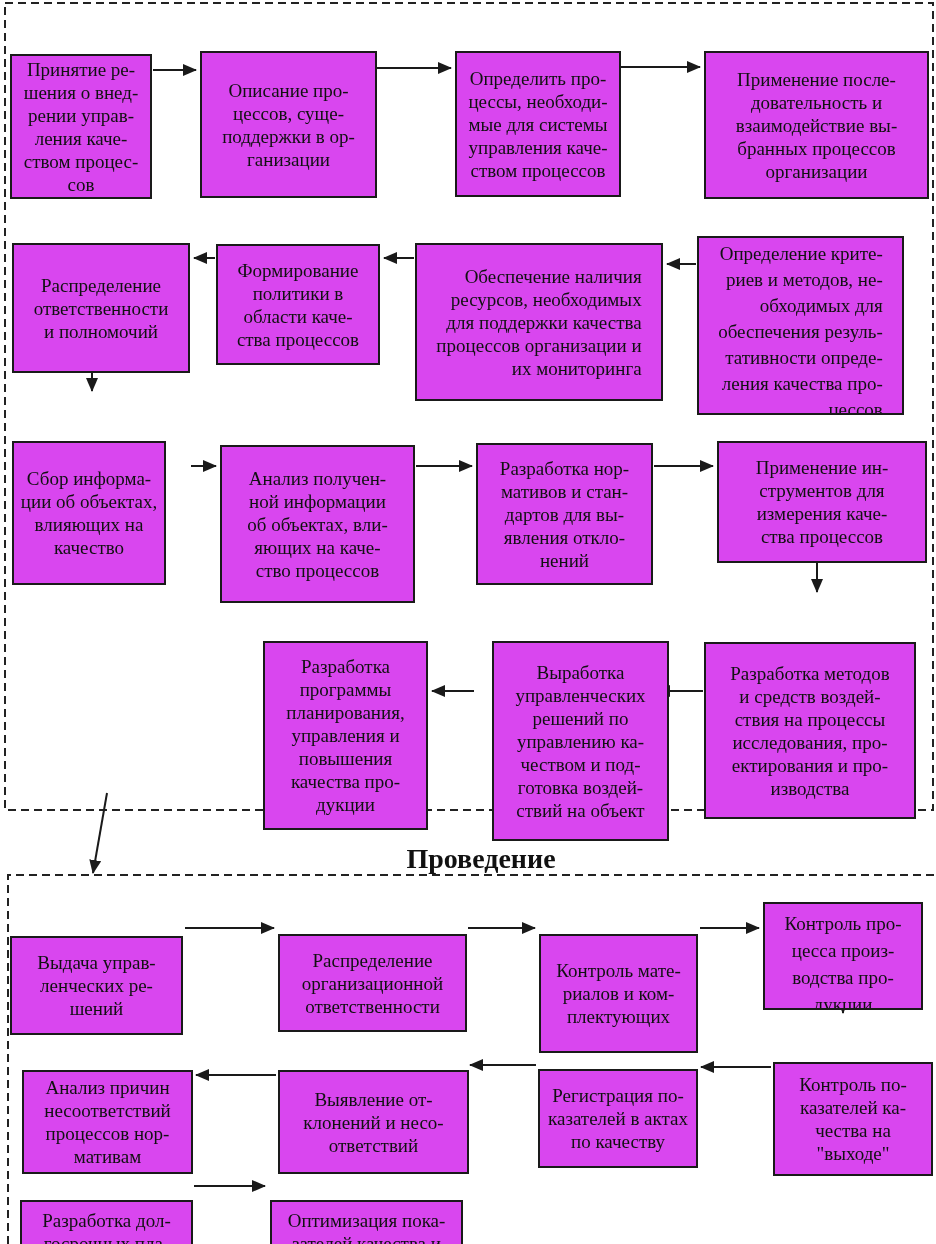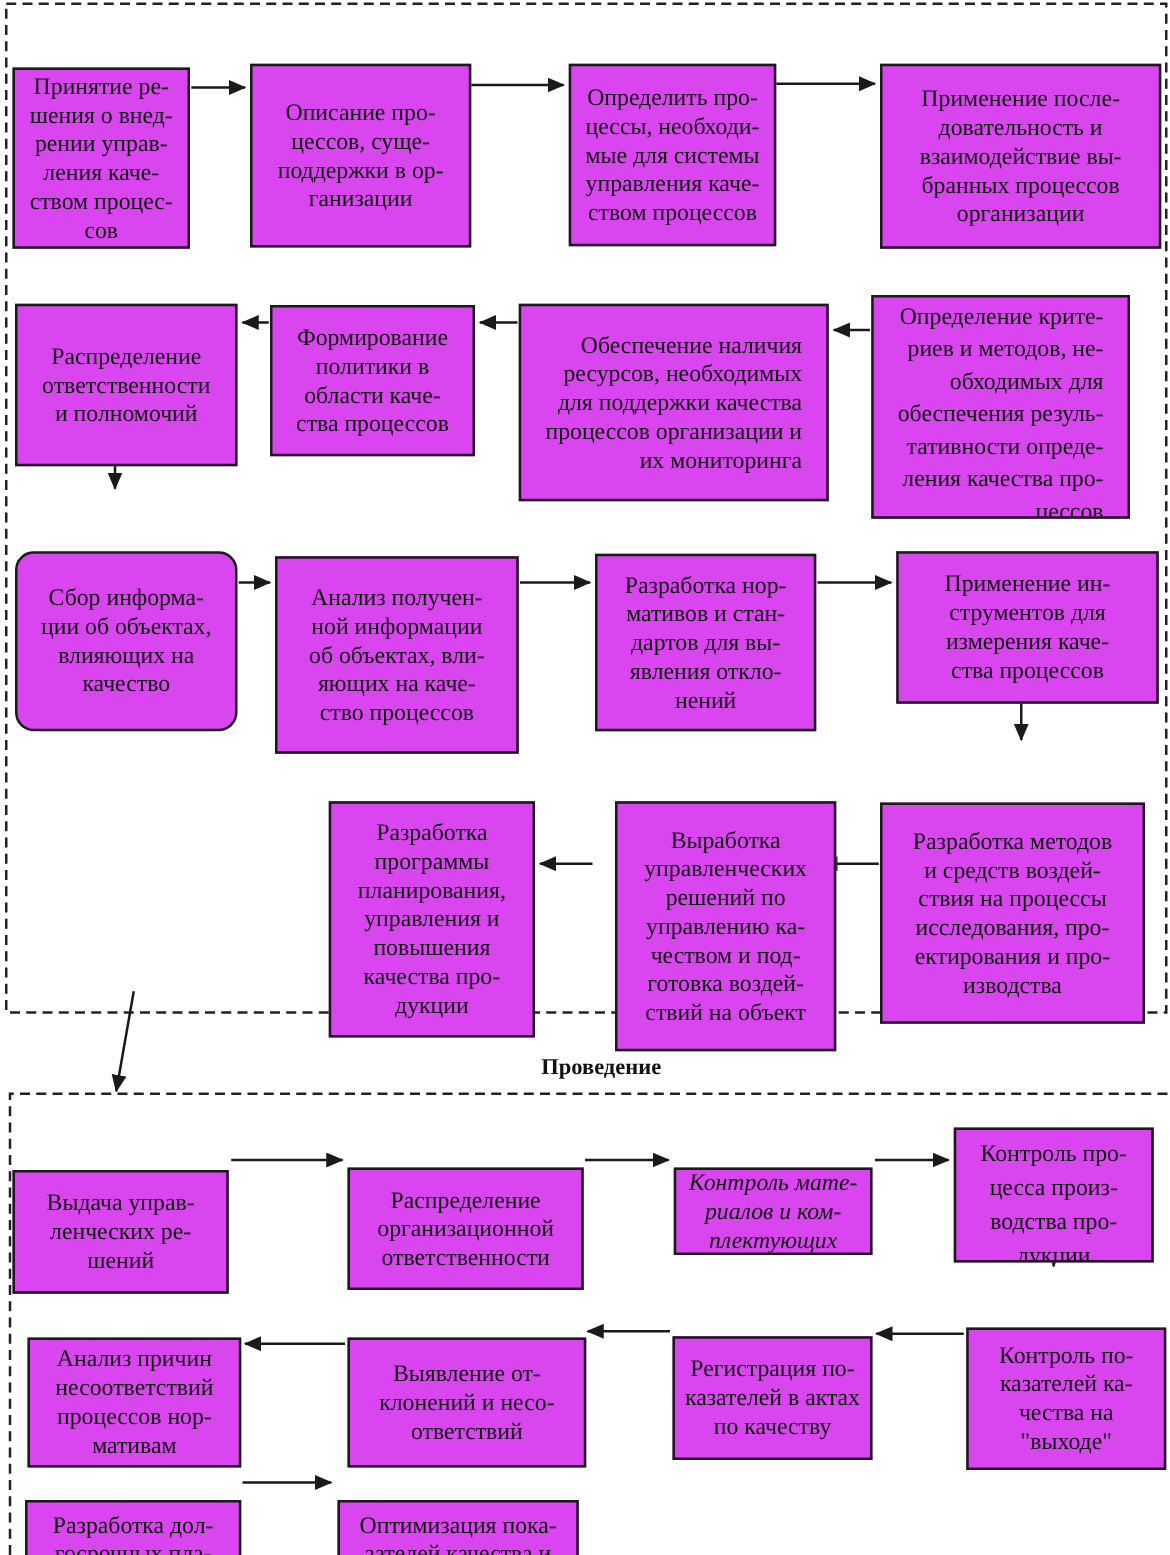--- a/index.html
+++ b/index.html
@@ -27,21 +27,21 @@
     padding:2px 0;
     overflow:hidden;
     margin-top:46px;
   }
   .node.clip-top{align-items:flex-start;}
   .node.lh26{line-height:26px;padding-top:3px;text-align:right;}
   .node.lh27{line-height:27px;padding-top:6px;}
   .section-title{
     position:absolute;
     font-weight:bold;
-    font-size:18px;
+    font-size:28px;
     text-align:center;
     white-space:nowrap;
   }
 </style>
 </head>
 <body>
 
 <div id="canvas">
 
   <svg id="connectors" viewBox="0 0 936 1244" xmlns="http://www.w3.org/2000/svg">
@@ -120,21 +120,21 @@
 процессов организации и
 их мониторинга</div>
   <div class="node clip-top lh26" style="left:697px;top:190px;width:207px;height:179px;">Определение крите-
 риев и методов, не-
 обходимых для
 обеспечения резуль-
 тативности опреде-
 ления качества про-
 цессов</div>
 
-  <div class="node" style="left:12px;top:395px;width:178px;height:144px;border-radius:15px;">Сбор информа-
+  <div class="node" style="left:12px;top:395px;width:154px;height:144px;">Сбор информа-
 ции об объектах,
 влияющих на
 качество</div>
   <div class="node" style="left:220px;top:399px;width:195px;height:158px;">Анализ получен-
 ной информации
 об объектах, вли-
 яющих на каче-
 ство процессов</div>
   <div class="node" style="left:476px;top:397px;width:177px;height:142px;">Разработка нор-
 мативов и стан-
@@ -168,21 +168,21 @@
 изводства</div>
 
   <div class="section-title" style="left:381px;top:843px;width:200px;">Проведение</div>
 
   <div class="node" style="left:10px;top:890px;width:173px;height:99px;">Выдача управ-
 ленческих ре-
 шений</div>
   <div class="node" style="left:278px;top:888px;width:189px;height:98px;">Распределение
 организационной
 ответственности</div>
-  <div class="node" style="left:539px;top:888px;width:159px;height:70px;font-style:italic;">Контроль мате-
+  <div class="node" style="left:539px;top:888px;width:159px;height:119px;">Контроль мате-
 риалов и ком-
 плектующих</div>
   <div class="node clip-top lh27" style="left:763px;top:856px;width:160px;height:108px;">Контроль про-
 цесса произ-
 водства про-
 дукции</div>
 
   <div class="node" style="left:773px;top:1016px;width:160px;height:114px;">Контроль по-
 казателей ка-
 чества на

